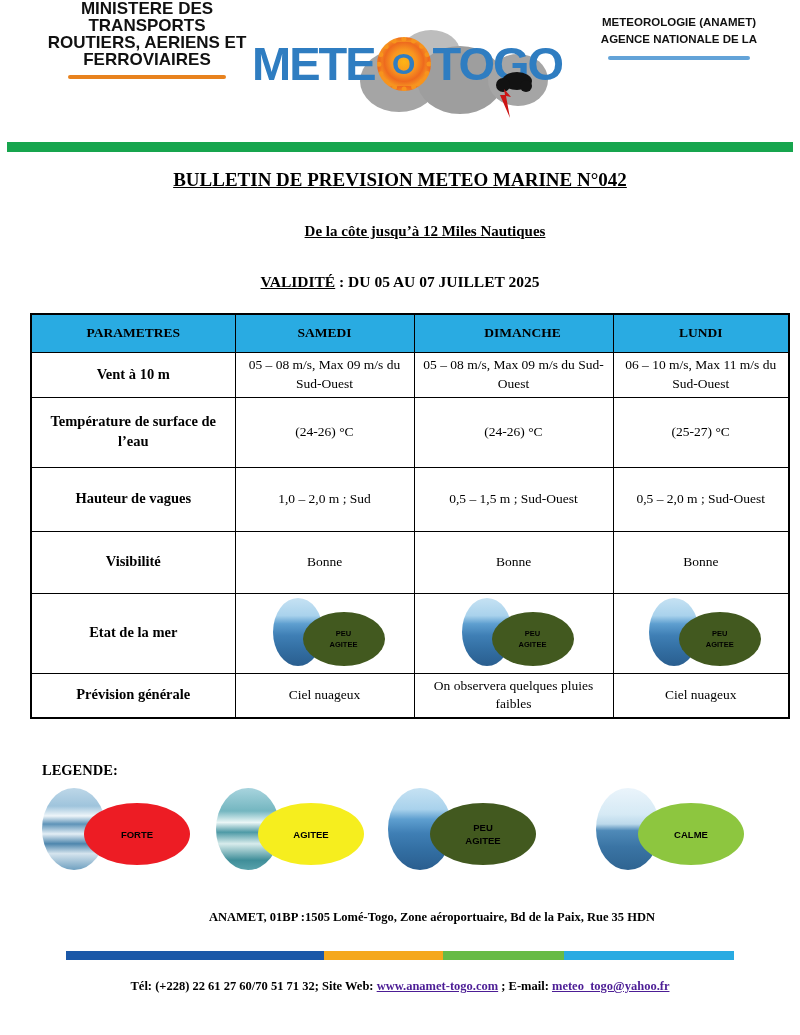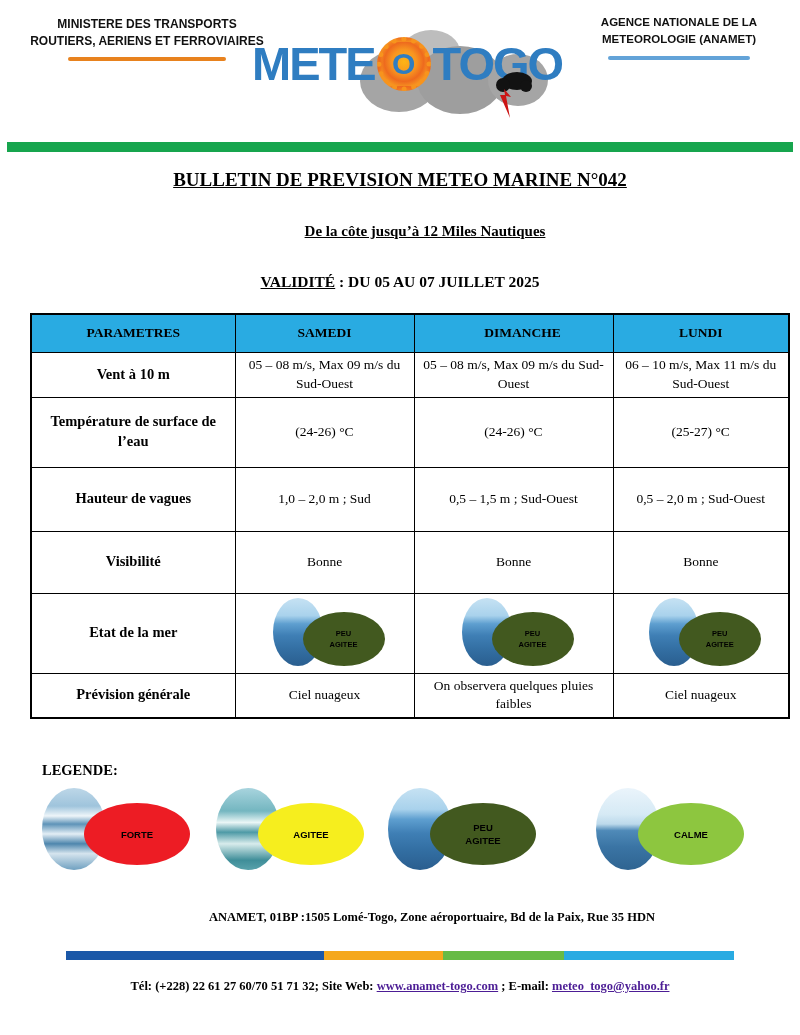--- a/index.html
+++ b/index.html
@@ -6,21 +6,21 @@
   html,body { background:#ffffff; }
   .page {
     position:relative; width:800px; height:1035px; margin:0 auto;
     background:#ffffff; overflow:hidden;
     font-family:"Liberation Serif", serif; color:#000;
   }
 
   
   .org-block { position:absolute; text-align:center;
     font-family:"Liberation Sans", sans-serif; font-weight:bold; color:#111; }
-  .ministry { left:22px; top:16px; width:250px; font-size:12px; line-height:17px; }
+  .ministry { left:22px; top:0; width:250px; font-size:17px; line-height:17px; }
   .agency   { left:570px; top:14px; width:218px; font-size:11.5px; line-height:17px; }
   .rule { height:4px; border-radius:2px; }
   .ministry .rule { width:158px; margin:7px auto 0; }
   .agency  .rule { width:142px; margin:8px auto 0; }
 
   
   .logo { position:absolute; left:252px; top:24px; width:330px; height:100px; }
   .cloud { position:absolute; border-radius:50%; }
   .c1 { left:150px; top:6px;  width:58px; height:44px; background:#bdbdbd; }
   .c2 { left:108px; top:26px; width:78px; height:62px; background:#a5a5a5; }
@@ -114,22 +114,22 @@
     </div>
     <svg class="bird" width="46" height="52" viewBox="0 0 46 52">
       <ellipse cx="27" cy="11" rx="15" ry="9" fill="#121212"></ellipse>
       <circle cx="13" cy="15" r="7" fill="#121212"></circle>
       <circle cx="36" cy="16" r="6" fill="#121212"></circle>
       <polygon points="14,19 21,27 16,26 20,48 10,25 15,25" fill="#cc1414"></polygon>
     </svg>
   </div>
 
   <div class="org-block agency">
+    <div>METEOROLOGIE (ANAMET)</div>
     <div>AGENCE NATIONALE DE LA</div>
-    <div>METEOROLOGIE (ANAMET)</div>
     <div class="rule" style="background: rgb(99, 163, 216);"></div>
   </div>
 
   <div class="green-bar" style="background: rgb(23, 165, 78);"></div>
 
   <div class="doc-title">BULLETIN DE PREVISION METEO MARINE N°042</div>
   <div class="doc-sub">De la côte jusqu’à 12 Miles Nautiques</div>
   <div class="doc-valid"><span class="u">VALIDITÉ</span><span> : DU 05 AU 07 JUILLET 2025</span></div>
 
   <table class="forecast">

